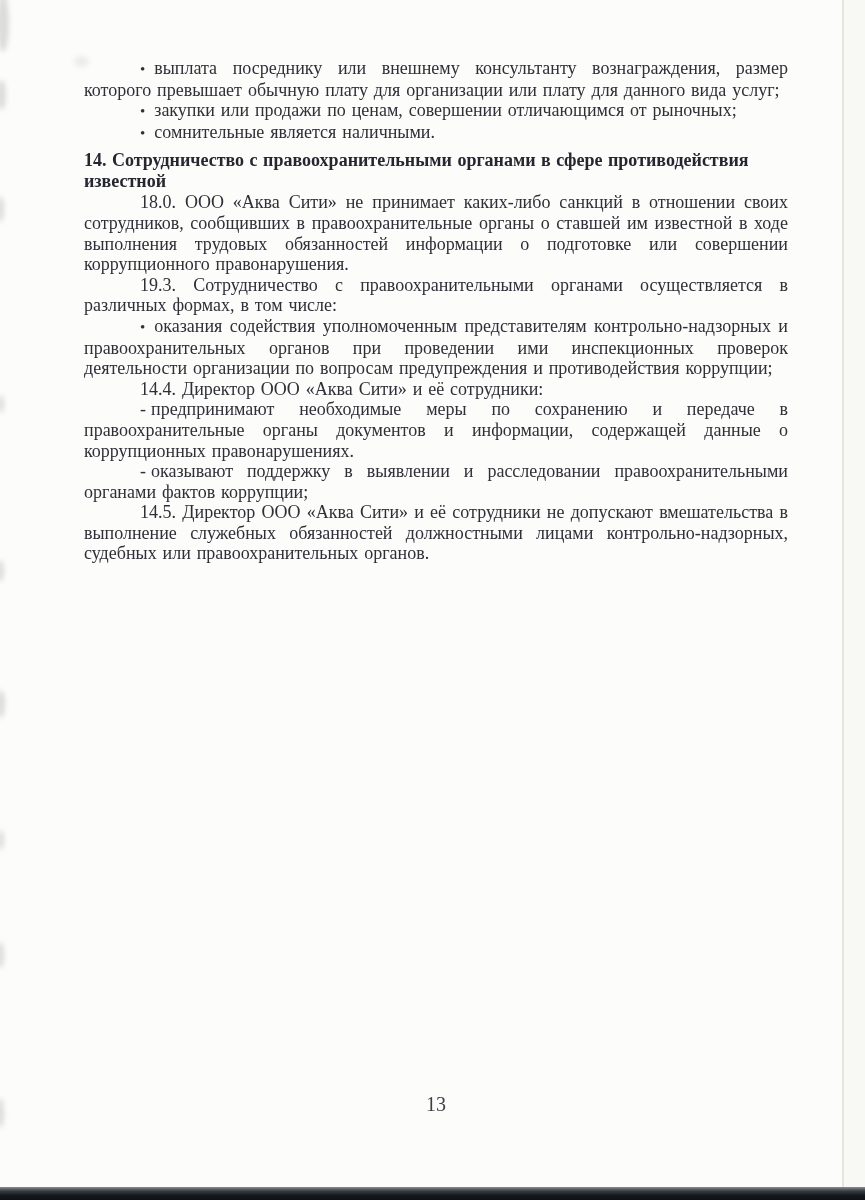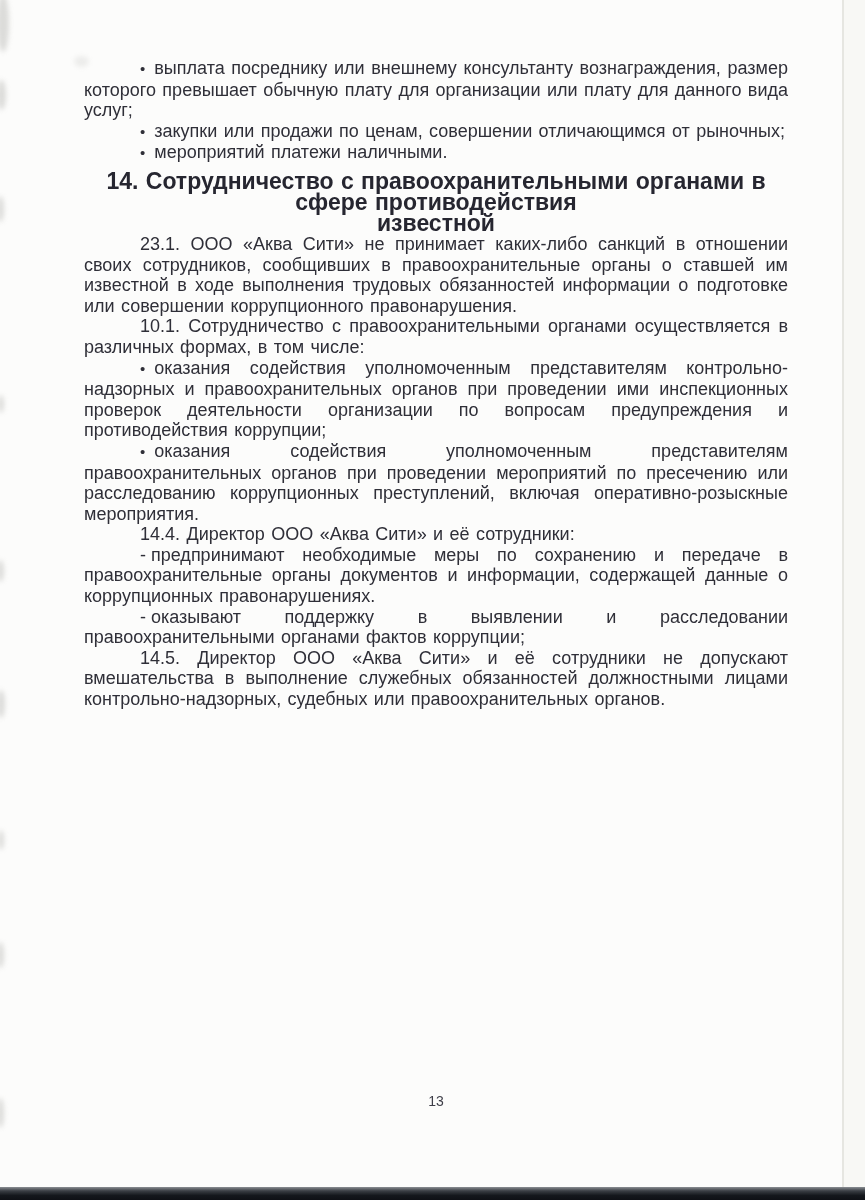--- a/index.html
+++ b/index.html
@@ -3,21 +3,21 @@
 <meta charset="utf-8">
 <style>
   html,body{margin:0;padding:0;}
   body{width:865px;height:1200px;background:#fcfcfb;}
 
   .sheet{
     position:relative;
     width:865px;height:1200px;
     background:var(--paper,#fcfcfb);
     overflow:hidden;
-    font-family:Liberation Sans, sans-serif;
+    font-family:Liberation Serif, serif;
     color:var(--ink,#2f2f38);
   }
 
   
   .edge-region-right{position:absolute;left:844px;top:0;width:21px;height:1200px;background:#f8f8f5;}
   .edge-line-right{position:absolute;left:842px;top:0;width:2px;height:1200px;background:#e6e6e1;}
 
   
   .scan-bottom-bar{
     position:absolute;left:0;bottom:0;width:865px;height:13px;
@@ -33,31 +33,31 @@
     text-align:justify;
     hyphens:none;
   }
   .para{margin:0;text-indent:56px;word-spacing:1.4px;}
   .marker{display:inline-block;text-indent:0;}
   .marker.bullet-glyph{margin-right:9px;font-size:15px;}
   .marker.dash-glyph{margin-right:5px;}
 
   .heading{
     margin:7px 0 0 0;
-    font-size:23px;line-height:21px;
+    font-size:18px;line-height:21px;
     font-weight:bold;
     color:var(--heading,#262630);
-    text-align:center;text-indent:0;
+    text-align:left;text-indent:0;
     word-spacing:1px;
   }
   .heading .hl{display:block;}
 
   .page-number{
     position:absolute;left:84px;top:1093px;width:704px;
-    text-align:center;font-size:14px;color:#3e3e48;
+    text-align:center;font-size:20px;color:#3e3e48;
   }
 </style>
 </head>
 <body>
 
 <main class="sheet">
 
   <div class="edge-region-right"></div>
   <div class="edge-line-right"></div>
 
@@ -71,35 +71,34 @@
   <div class="smudge" style="left:-3px;top:942px;width:7px;height:26px;"></div>
   <div class="smudge" style="left:-3px;top:1098px;width:7px;height:30px;"></div>
   <div class="smudge" style="left:74px;top:56px;width:15px;height:11px;opacity:.18;"></div>
 
   <section class="text-block">
 
     <p class="para"><span class="marker bullet-glyph">•</span><span>выплата посреднику или внешнему консультанту вознаграждения, размер которого превышает обычную плату для организации или плату для данного вида услуг;</span></p>
 
     <p class="para"><span class="marker bullet-glyph">•</span><span>закупки или продажи по ценам, совершении отличающимся от рыночных;</span></p>
 
-    <p class="para"><span class="marker bullet-glyph">•</span><span>мероприятий платежи наличными.</span></p>
+    <p class="para"><span class="marker bullet-glyph">•</span><span>сомнительные является наличными.</span></p>
 
     <h1 class="heading">
       <span class="hl">14. Сотрудничество с правоохранительными органами в сфере противодействия</span>
       <span class="hl">известной</span>
     </h1>
 
 
-    <p class="para">23.1. ООО «Аква Сити» не принимает каких-либо санкций в отношении своих сотрудников, сообщивших в правоохранительные органы о ставшей им известной в ходе выполнения трудовых обязанностей информации о подготовке или совершении коррупционного правонарушения.</p>
+    <p class="para">18.0. ООО «Аква Сити» не принимает каких-либо санкций в отношении своих сотрудников, сообщивших в правоохранительные органы о ставшей им известной в ходе выполнения трудовых обязанностей информации о подготовке или совершении коррупционного правонарушения.</p>
 
-    <p class="para">10.1. Сотрудничество с правоохранительными органами осуществляется в различных формах, в том числе:</p>
+    <p class="para">19.3. Сотрудничество с правоохранительными органами осуществляется в различных формах, в том числе:</p>
 
     <p class="para"><span class="marker bullet-glyph">•</span><span>оказания содействия уполномоченным представителям контрольно-надзорных и правоохранительных органов при проведении ими инспекционных проверок деятельности организации по вопросам предупреждения и противодействия коррупции;</span></p>
 
-    <p class="para"><span class="marker bullet-glyph">•</span><span>оказания содействия уполномоченным представителям правоохранительных органов при проведении мероприятий по пресечению или расследованию коррупционных преступлений, включая оперативно-розыскные мероприятия.</span></p>
 
     <p class="para">14.4. Директор ООО «Аква Сити» и её сотрудники:</p>
 
     <p class="para"><span class="marker dash-glyph">-</span><span>предпринимают необходимые меры по сохранению и передаче в правоохранительные органы документов и информации, содержащей данные о коррупционных правонарушениях.</span></p>
 
     <p class="para"><span class="marker dash-glyph">-</span><span>оказывают поддержку в выявлении и расследовании правоохранительными органами фактов коррупции;</span></p>
 
     <p class="para">14.5. Директор ООО «Аква Сити» и её сотрудники не допускают вмешательства в выполнение служебных обязанностей должностными лицами контрольно-надзорных, судебных или правоохранительных органов.</p>
 
   </section>

